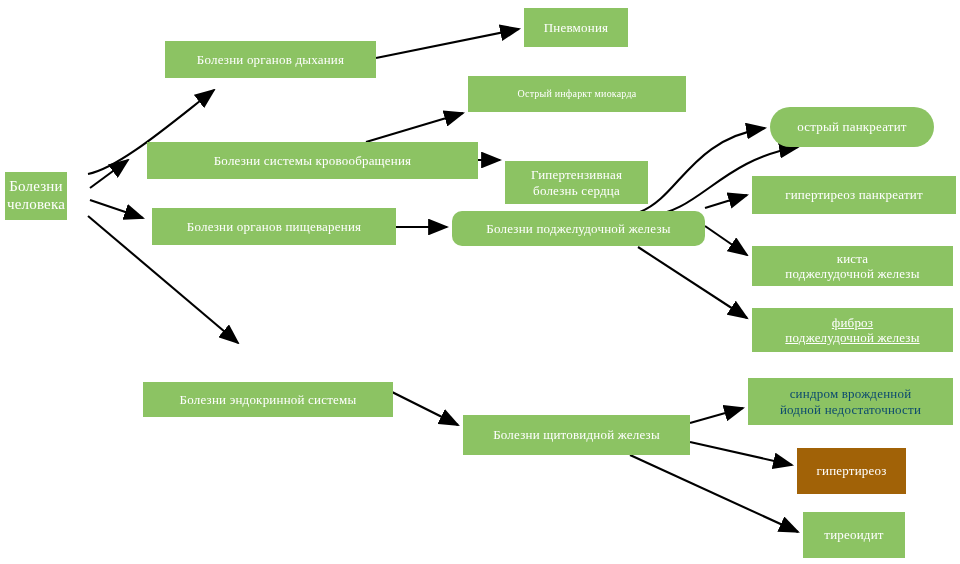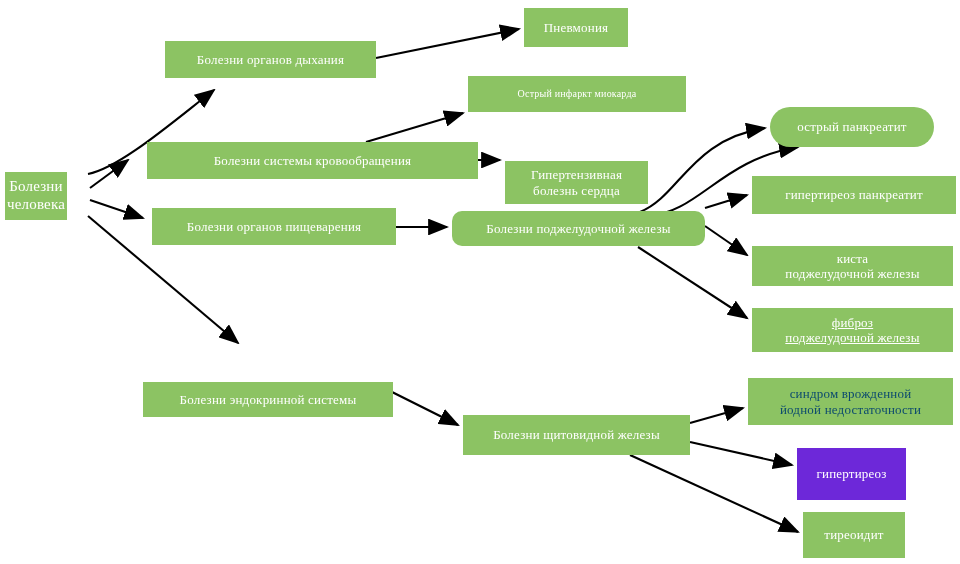--- a/index.html
+++ b/index.html
@@ -118,21 +118,21 @@
       <div class="node" style="left: 143px; top: 350px; width: 250px; height: 35px; background: rgb(140, 195, 99); color: rgb(255, 255, 255); font-size: 13px; margin-top: 32px;">
         <span>Болезни эндокринной системы</span>
       </div>
       <div class="node" style="left: 463px; top: 415px; width: 227px; height: 40px; background: rgb(140, 195, 99); color: rgb(255, 255, 255); font-size: 13px;">
         <span>Болезни щитовидной железы</span>
       </div>
       <div class="node" style="left: 748px; top: 378px; width: 205px; height: 47px; background: rgb(140, 195, 99); color: #0c4a6e; font-size: 13px;">
         <span>синдром врожденной
 йодной недостаточности</span>
       </div>
-      <div class="node" style="left: 797px; top: 448px; width: 109px; height: 52px; background: #6d28d9; color: rgb(255, 255, 255); font-size: 13px;">
+      <div class="node" style="left: 797px; top: 448px; width: 109px; height: 46px; background: #a16207; color: rgb(255, 255, 255); font-size: 13px;">
         <span>гипертиреоз</span>
       </div>
       <div class="node" style="left: 803px; top: 512px; width: 102px; height: 46px; background: rgb(140, 195, 99); color: rgb(255, 255, 255); font-size: 13px;">
         <span>тиреоидит</span>
       </div>
     </div>
 
 </div>
 
 </body></html>

